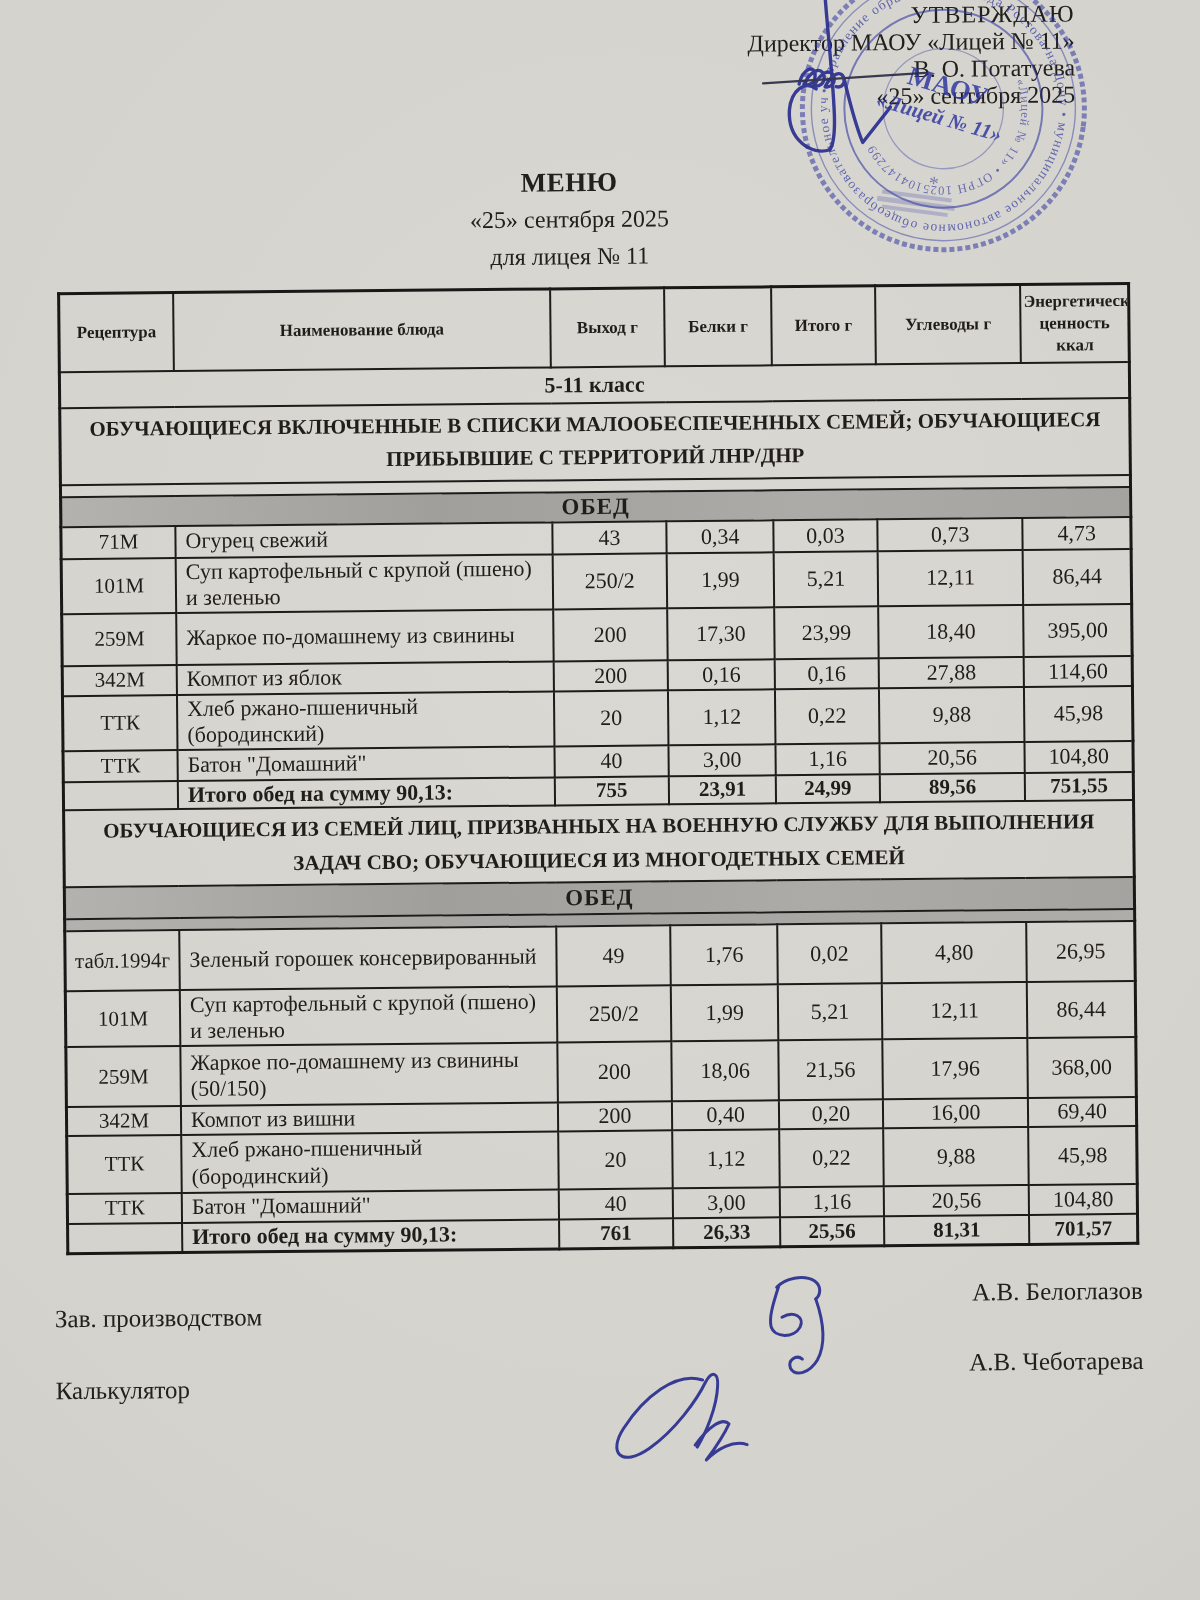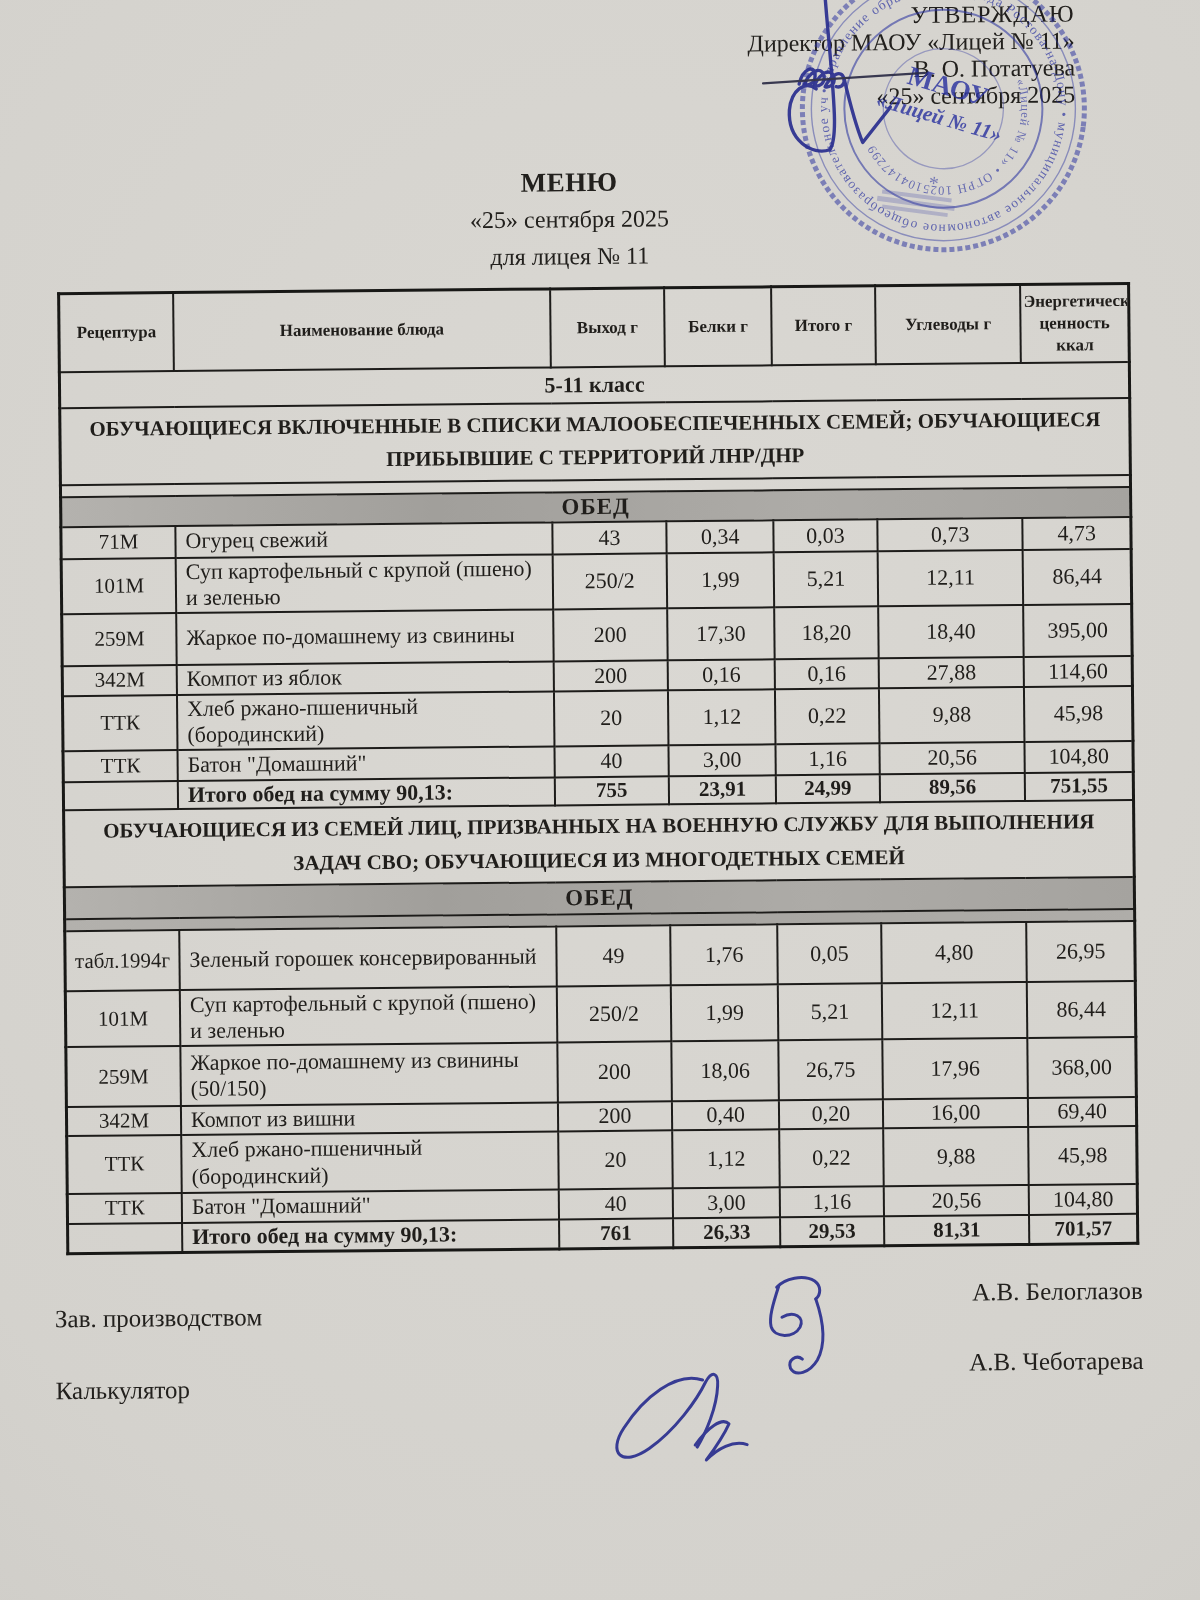--- a/index.html
+++ b/index.html
@@ -127,21 +127,21 @@
       <td class="num">1,99</td>
       <td class="num">5,21</td>
       <td class="num">12,11</td>
       <td class="num">86,44</td>
     </tr>
     <tr style="height:52px">
       <td class="code">259М</td>
       <td class="dish">Жаркое по-домашнему из свинины</td>
       <td class="num">200</td>
       <td class="num">17,30</td>
-      <td class="num">18,20</td>
+      <td class="num">23,99</td>
       <td class="num">18,40</td>
       <td class="num">395,00</td>
     </tr>
     <tr style="height:30px">
       <td class="code">342М</td>
       <td class="dish">Компот из яблок</td>
       <td class="num">200</td>
       <td class="num">0,16</td>
       <td class="num">0,16</td>
       <td class="num">27,88</td>
@@ -182,39 +182,39 @@
       <td colspan="7">ОБЕД</td>
     </tr>
     <tr class="greybar" style="height:12px">
             <td colspan="7"></td>
           </tr>
     <tr style="height:60px">
       <td class="code">табл.1994г</td>
       <td class="dish">Зеленый горошек консервированный</td>
       <td class="num">49</td>
       <td class="num">1,76</td>
-      <td class="num">0,05</td>
+      <td class="num">0,02</td>
       <td class="num">4,80</td>
       <td class="num">26,95</td>
     </tr>
     <tr style="height:56px">
       <td class="code">101М</td>
       <td class="dish">Суп картофельный с крупой (пшено) и зеленью</td>
       <td class="num">250/2</td>
       <td class="num">1,99</td>
       <td class="num">5,21</td>
       <td class="num">12,11</td>
       <td class="num">86,44</td>
     </tr>
     <tr style="height:60px">
       <td class="code">259М</td>
       <td class="dish">Жаркое по-домашнему из свинины (50/150)</td>
       <td class="num">200</td>
       <td class="num">18,06</td>
-      <td class="num">26,75</td>
+      <td class="num">21,56</td>
       <td class="num">17,96</td>
       <td class="num">368,00</td>
     </tr>
     <tr style="height:28px">
       <td class="code">342М</td>
       <td class="dish">Компот из вишни</td>
       <td class="num">200</td>
       <td class="num">0,40</td>
       <td class="num">0,20</td>
       <td class="num">16,00</td>
@@ -236,21 +236,21 @@
       <td class="num">3,00</td>
       <td class="num">1,16</td>
       <td class="num">20,56</td>
       <td class="num">104,80</td>
     </tr>
     <tr class="total" style="height:30px">
       <td class="code"></td>
       <td class="dish">Итого обед на сумму 90,13:</td>
       <td class="num">761</td>
       <td class="num">26,33</td>
-      <td class="num">29,53</td>
+      <td class="num">25,56</td>
       <td class="num">81,31</td>
       <td class="num">701,57</td>
     </tr>
   </tbody>
       </table>
 
   <div class="footer-role" style="top:1300px">Зав. производством</div>
   <div class="footer-name" style="top:1282px">А.В. Белоглазов</div>
   <div class="footer-role" style="top:1372px">Калькулятор</div>
   <div class="footer-name" style="top:1352px">А.В. Чеботарева</div>

